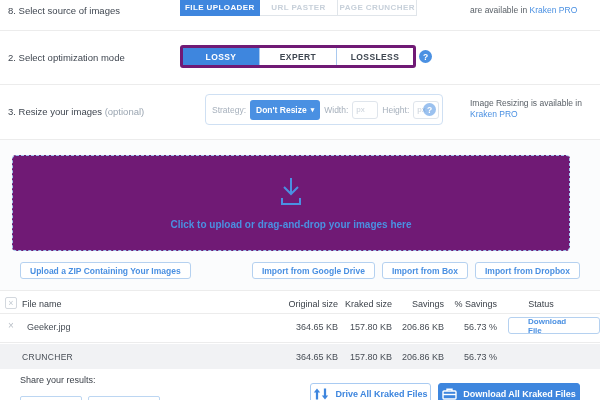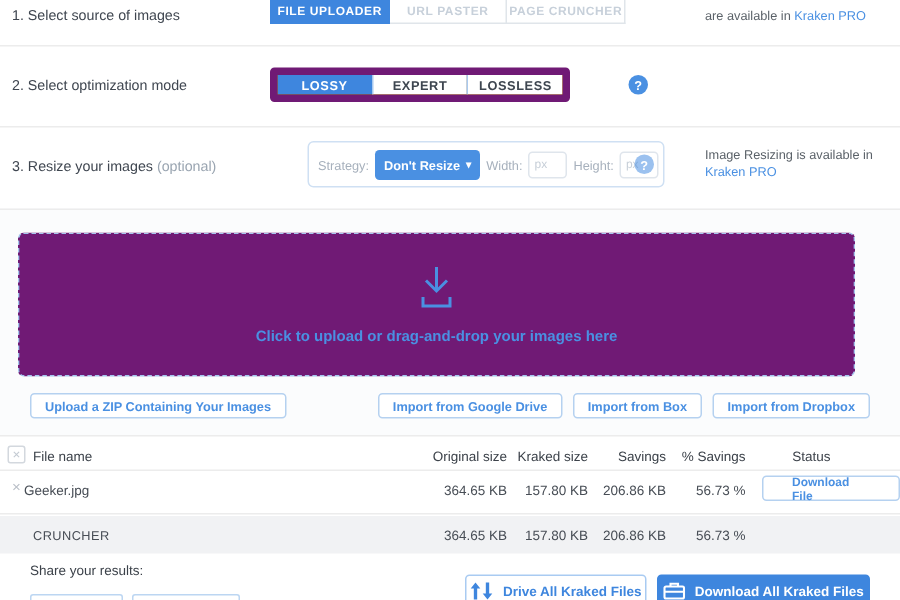--- a/index.html
+++ b/index.html
@@ -20,22 +20,22 @@
   .tab {
     flex:1; display:flex; align-items:center; justify-content:center;
     font-size:8px; font-weight:bold; letter-spacing:.4px;
     background:#fff; border:1px solid #e0e5ea; border-top:none; color:#c7d0da; cursor:pointer;
   }
   .tab + .tab { border-left:none; }
   .tab.active { background:#3e86de; border-color:#3e86de; color:#fff; }
   .note { font-size:8.5px; color:#5a6168; line-height:11px; }
 
   
-  .seg { position:absolute; left:180px; top:45px; width:200px; height:23px; display:flex;
-         border:5px solid #701a75; border-radius:3px; overflow:hidden; background:#a16207; }
+  .seg { position:absolute; left:180px; top:45px; width:236px; height:23px; display:flex;
+         border:3px solid #701a75; border-radius:3px; overflow:hidden; background:#a16207; }
   .seg-btn { flex:1; display:flex; align-items:center; justify-content:center;
     font-size:8.5px; font-weight:bold; letter-spacing:.4px; color:#3e4650;
     background:#fff; cursor:pointer; }
   .seg-btn + .seg-btn { border-left:1px solid #a9c9ef; }
   .seg-btn.active { background:#3e86de; color:#fff; }
 
   .help { position:absolute; width:13px; height:13px; border-radius:50%; background:#4a90e2;
     color:#fff; font-size:8.5px; font-weight:bold; display:flex; align-items:center; justify-content:center; cursor:pointer; }
   .help.dim { opacity:.55; }
 
@@ -92,21 +92,21 @@
   .btn-download-all { position:absolute; left:438px; top:383px; height:21px; width:142px;
     display:flex; align-items:center; justify-content:center; gap:6px;
     background:#3e86de; border:1px solid #3e86de; border-radius:3px;
     color:#fff; font-size:9px; font-weight:bold; cursor:pointer; }
 </style>
 </head>
 <body>
 
 <div id="app">
 
-  <div class="abs step-label" style="left:8px; top:5px;">1. Select source of images</div>
+  <div class="abs step-label" style="left:8px; top:5px;">8. Select source of images</div>
   <div class="tabs">
     <div class="tab active">FILE UPLOADER</div>
     <div class="tab">URL PASTER</div>
     <div class="tab">PAGE CRUNCHER</div>
   </div>
   <div class="abs note" style="left:470px; top:5px;">
     <span>are available in </span><span class="link">Kraken PRO</span>
   </div>
   <div class="divider" style="top:30px;"></div>
 
@@ -166,21 +166,21 @@
   <div class="cell th" style="left:22px; top:299px;">File name</div>
   <div class="cell th col-orig" style="top:299px;">Original size</div>
   <div class="cell th col-kraked" style="top:299px;">Kraked size</div>
   <div class="cell th col-sav" style="top:299px;">Savings</div>
   <div class="cell th col-pct" style="top:299px;">% Savings</div>
   <div class="cell th col-status" style="top:299px;">Status</div>
   <div class="divider" style="top:313px;"></div>
 
   <div>
     <div class="row-x">×</div>
-    <div class="cell" style="left:16px; top:322px;">Geeker.jpg</div>
+    <div class="cell" style="left:27px; top:322px;">Geeker.jpg</div>
     <div class="cell col-orig" style="top:322px;">364.65 KB</div>
     <div class="cell col-kraked" style="top:322px;">157.80 KB</div>
     <div class="cell col-sav" style="top:322px;">206.86 KB</div>
     <div class="cell col-pct" style="top:322px;">56.73 %</div>
     <div class="btn-download-file">Download File</div>
   </div>
   <div class="divider" style="top:342px;"></div>
 
   <div class="summary-band">
     <div class="cell" style="left:22px; top:8px; font-size:8.5px; letter-spacing:.3px;">CRUNCHER</div>

